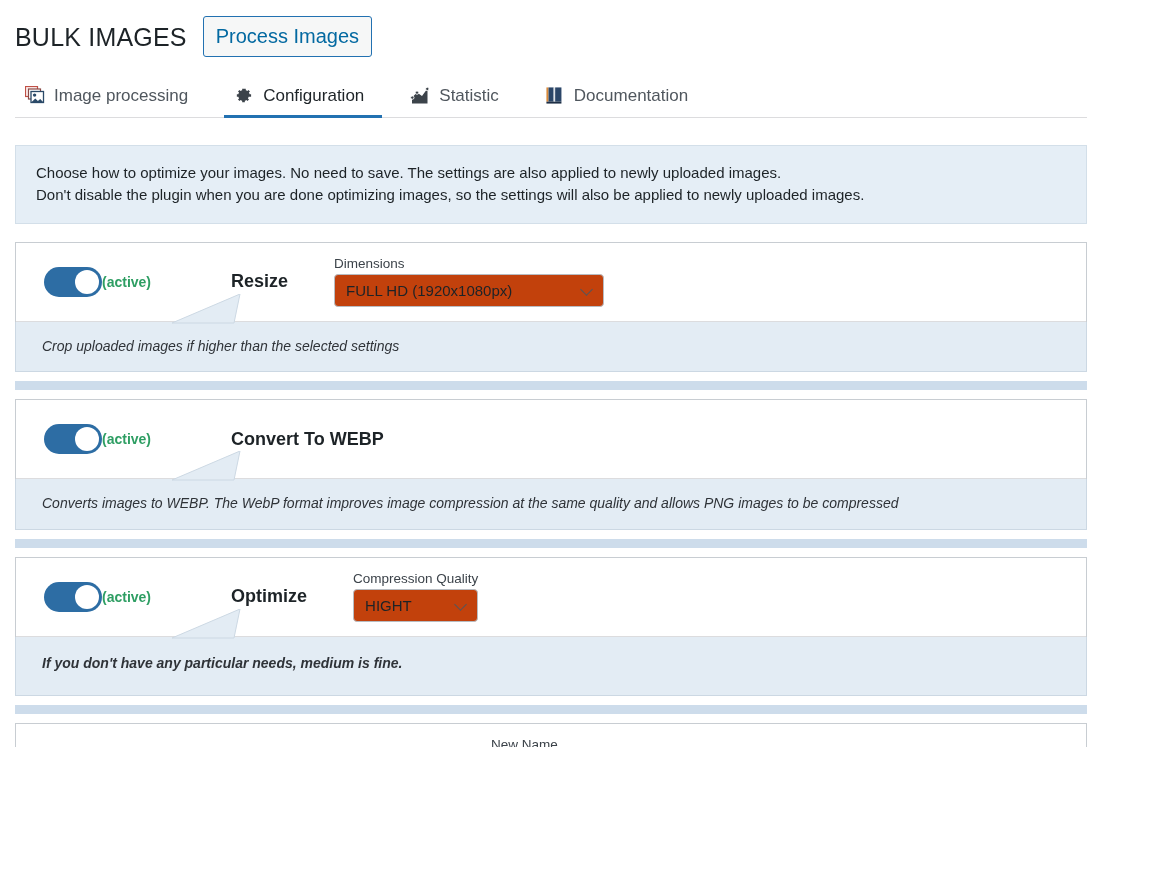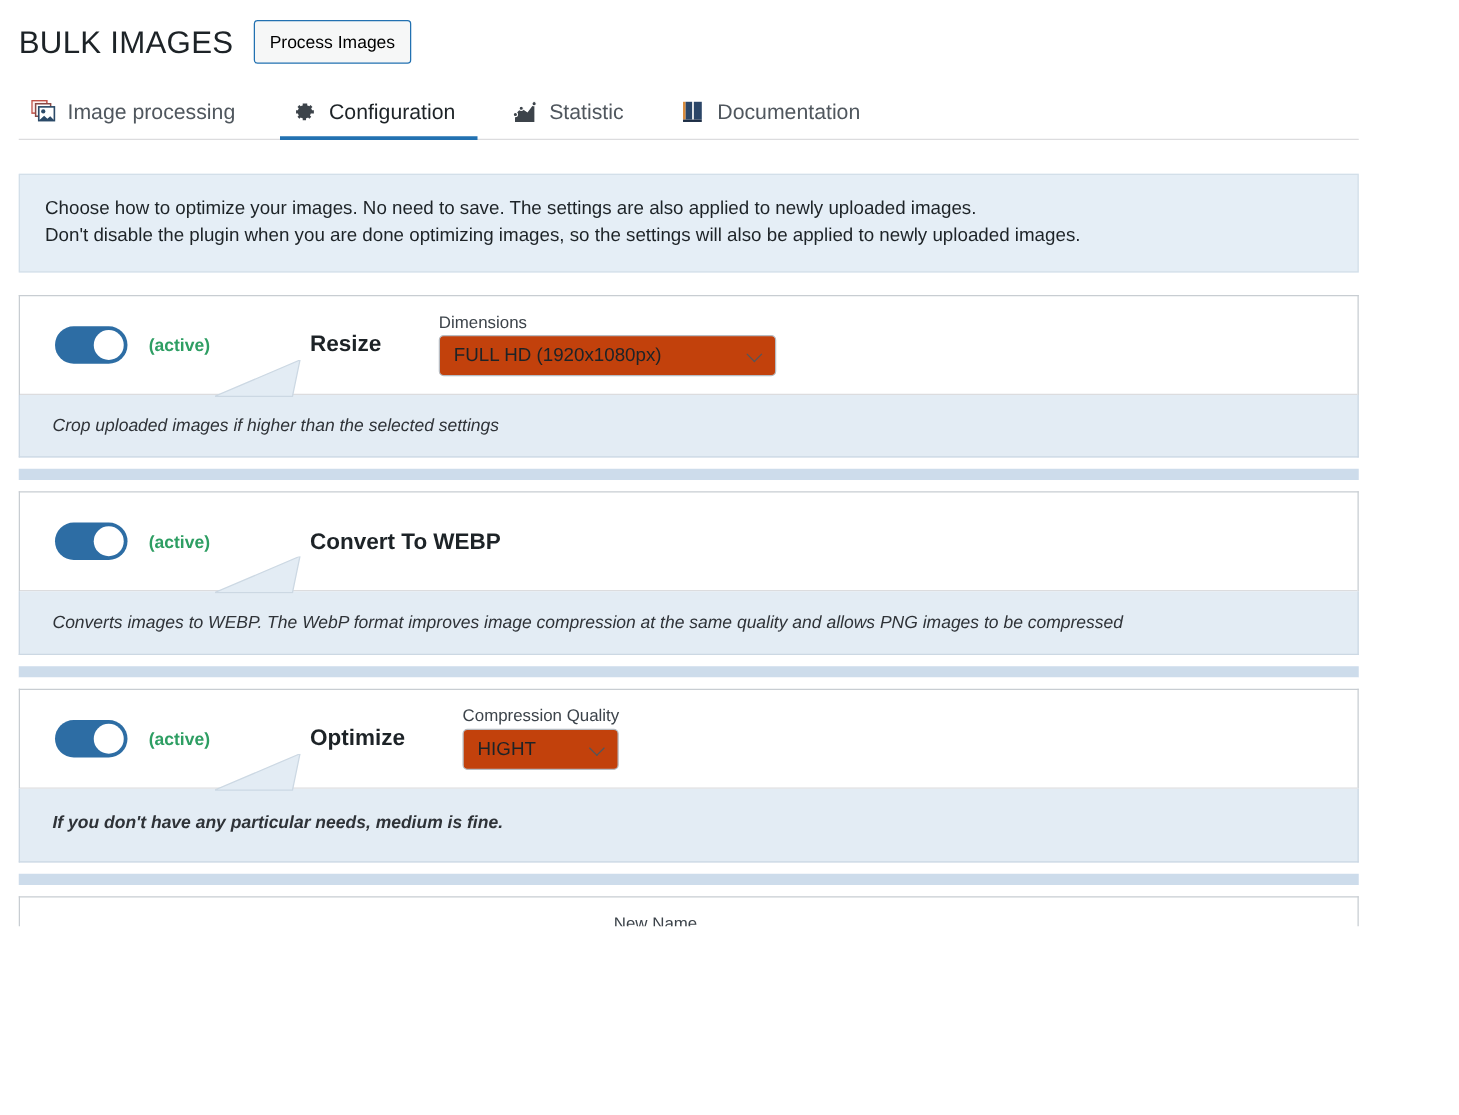--- a/index.html
+++ b/index.html
@@ -33,22 +33,22 @@
     font-weight: 400;
     letter-spacing: .2px;
     color: #1d2327;
     line-height: 1.2;
     margin: 0;
   }
   .process-btn {
     display: inline-block;
     border: 1px solid #2271b1;
     background: #f6f7f7;
-    color: #000000;
-    font-size: 14px;
+    color: #0369a1;
+    font-size: 20px;
     line-height: 1;
     padding: 9px 12px 10px;
     border-radius: 3px;
     cursor: pointer;
     white-space: nowrap;
   }
 
   
   .tabs {
     position: relative;
@@ -130,21 +130,20 @@
   .toggle .knob {
     position: absolute;
     top: 3px;
     right: 3px;
     width: 24px;
     height: 24px;
     border-radius: 50%;
     background: #ffffff;
   }
   .state-label {
-    margin-left: 17px;
     font-size: 14px;
     font-weight: 700;
     color: #2e9e63;
     flex: 0 0 auto;
   }
   .feature-name {
     margin-left: 80px;
     font-size: 18px;
     font-weight: 700;
     color: #1d2327;

